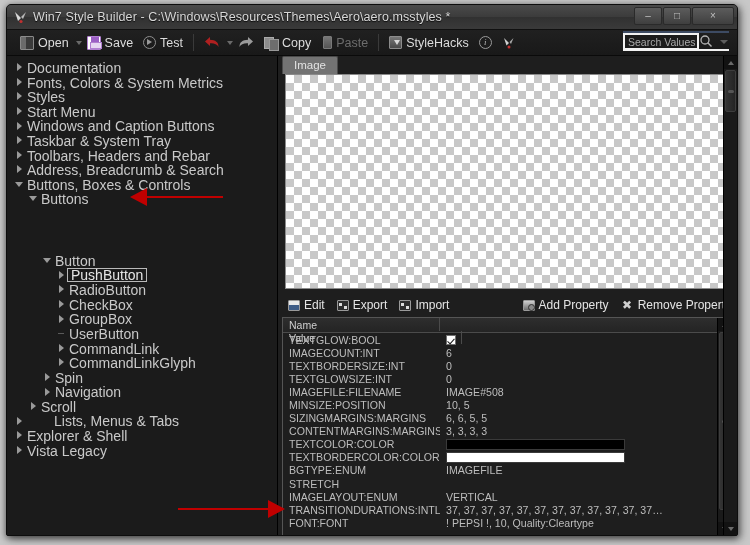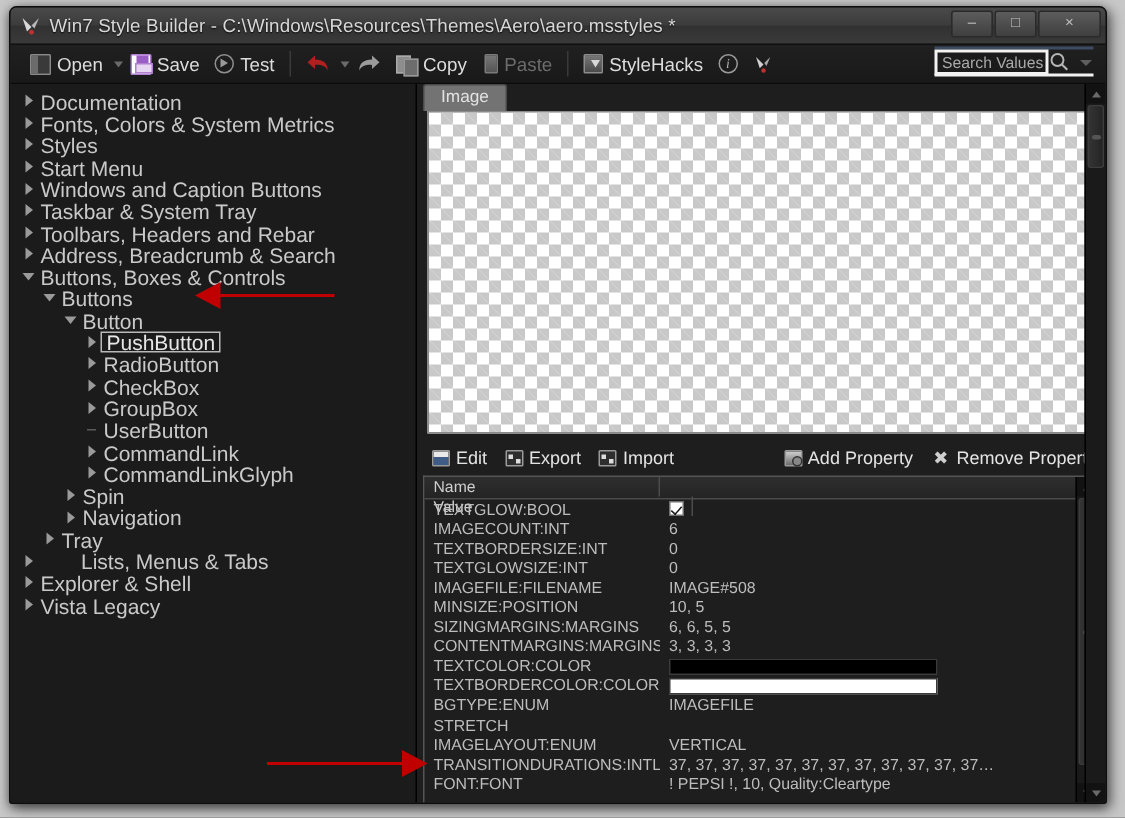--- a/index.html
+++ b/index.html
@@ -422,21 +422,21 @@
               <i></i>
             </span>
             <span class="lbl">Buttons, Boxes &amp; Controls</span>
           </div>
           <div class="node" style="padding-left: 14px;">
             <span class="twisty open">
               <i></i>
             </span>
             <span class="lbl">Buttons</span>
           </div>
-          <div class="node" style="padding-left: 28px;">
+          <div class="node" style="padding-left: 28px; margin-top: 47px;">
             <span class="twisty open">
               <i></i>
             </span>
             <span class="lbl">Button</span>
           </div>
           <div class="node selected" style="padding-left: 42px;">
             <span class="twisty">
               <i></i>
             </span>
             <span class="lbl">PushButton</span>
@@ -486,21 +486,21 @@
           <div class="node" style="padding-left: 28px;">
             <span class="twisty">
               <i></i>
             </span>
             <span class="lbl">Navigation</span>
           </div>
           <div class="node" style="padding-left: 14px;">
             <span class="twisty">
               <i></i>
             </span>
-            <span class="lbl">Tray</span>
+            <span class="lbl">Scroll</span>
           </div>
           <div class="node" style="padding-left: 0px; gap: 27px;">
             <span class="twisty">
               <i></i>
             </span>
             <span class="lbl">Lists, Menus &amp; Tabs</span>
           </div>
           <div class="node" style="padding-left: 0px;">
             <span class="twisty">
               <i></i>

